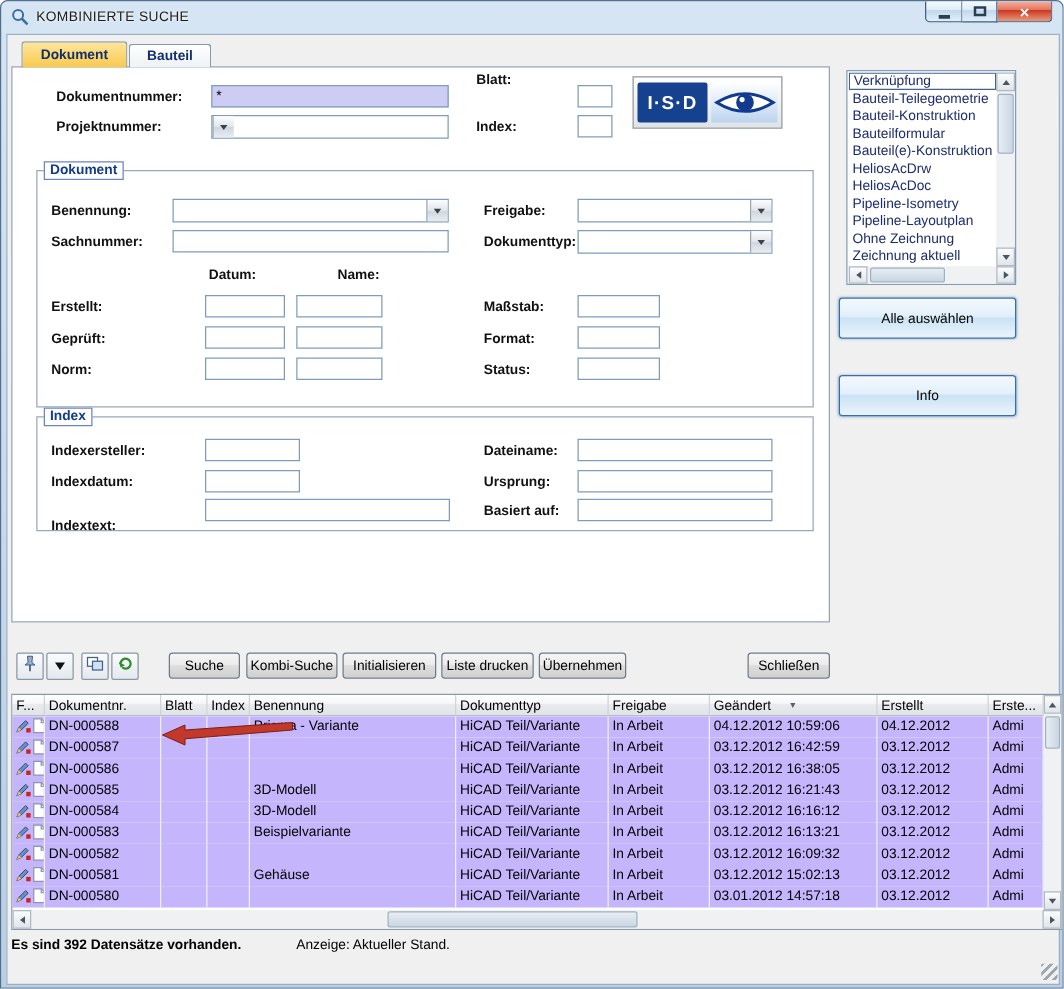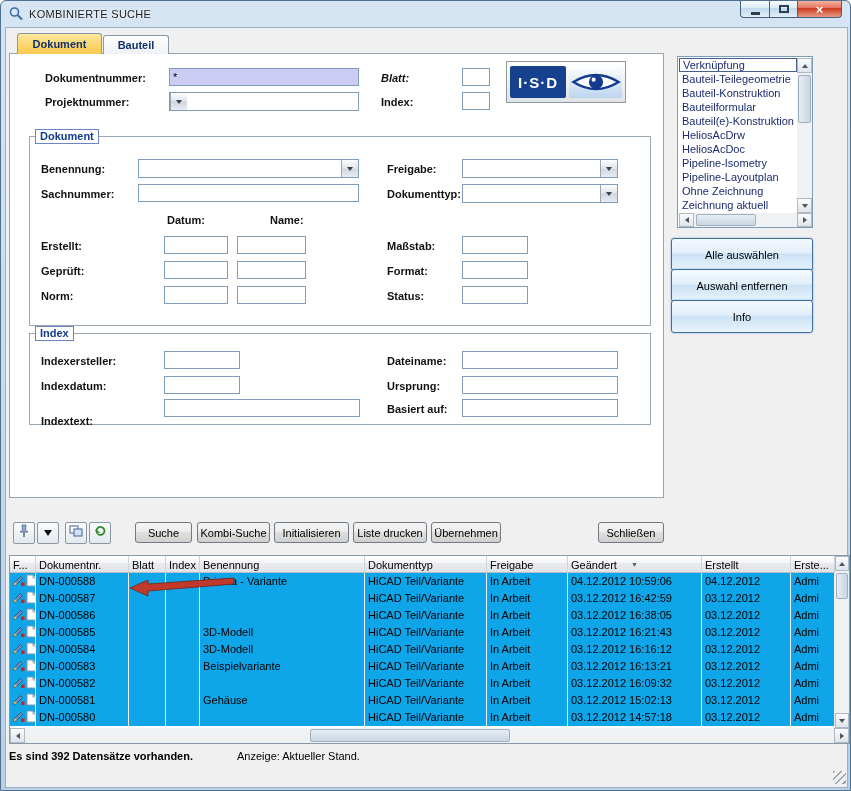--- a/index.html
+++ b/index.html
@@ -50,21 +50,21 @@
   .tool-btn { position:absolute; width:22px; height:22px; border:1px solid #8b97a3; border-radius:2px; background:linear-gradient(#fafbfc,#e4e9ee); display:flex; align-items:center; justify-content:center; z-index:3; }
   .std-btn { position:absolute; height:21px; border:1px solid #6f7a85; border-radius:3px; background:linear-gradient(#f5f5f5,#ececec 45%,#dedede 50%,#d0d0d0); font-size:11px; display:flex; align-items:center; justify-content:center; color:#000; z-index:3; white-space:nowrap; }
   .filter-tri { width:0; height:0; border-left:4.5px solid transparent; border-right:4.5px solid transparent; border-top:6px solid #111; }
 
   
   .table-frame { position:absolute; left:8px; top:554px; width:841px; height:189px; background:#fff; border:1px solid #8a97a5; z-index:2; }
   .thead { position:absolute; left:0; top:0; width:825px; height:17px; display:flex; background:linear-gradient(#ffffff,#f4f5f7 45%,#e9ebee 46%,#e0e3e7); border-bottom:1px solid #b8bec5; }
   .th { height:16px; border-right:1px solid #cfd4d9; font-size:11px; padding:1px 3px 0; display:flex; align-items:center; white-space:nowrap; overflow:hidden; }
   .sort-ind { font-size:7px; color:#55606a; margin-left:14px; }
   .tbody { position:absolute; left:0; top:17px; width:825px; height:155px; overflow:hidden; }
-  .tr { display:flex; height:17px; background:#0ea5e9; }
+  .tr { display:flex; height:17px; background:#c4b5fd; }
   .td { height:17px; border-right:1px solid #eef0f2; font-size:11px; padding:2px 3px; white-space:nowrap; overflow:hidden; color:#000; }
   .td-icons { display:flex; gap:1px; align-items:center; padding:1px 2px; }
 
   
   .sb { position:absolute; background:#f0f1f3; z-index:4; }
   .sb-btn { position:absolute; background:linear-gradient(#fbfcfd,#dfe5ea); border:1px solid #aeb9c4; display:flex; align-items:center; justify-content:center; }
   .sb-thumb { position:absolute; background:linear-gradient(90deg,#e7edf3,#c9d6e2); border:1px solid #9fb0c0; border-radius:2px; }
   .sb-thumb.h { background:linear-gradient(#e7edf3,#c9d6e2); }
   .tri-up { width:0; height:0; border-left:3.5px solid transparent; border-right:3.5px solid transparent; border-bottom:4px solid #4a5560; }
   .tri-dn { width:0; height:0; border-left:3.5px solid transparent; border-right:3.5px solid transparent; border-top:4px solid #4a5560; }
@@ -106,21 +106,21 @@
       <span>Dokument</span>
     </div>
   <div class="tab" style="left:102px;top:34px;width:66px;height:19px;">
       <span>Bauteil</span>
     </div>
 
   <div class="main-panel"></div>
 
   <span class="lbl" style="left:44px;top:71px;">Dokumentnummer:</span>
   <input class="txt lav" style="left: 168px; top: 67px; width: 190px;" value="*">
-  <span class="lbl" style="left:380px;top:71px;font-style:italic;">Blatt:</span>
+  <span class="lbl" style="left:380px;top:57px;">Blatt:</span>
   <input class="txt" style="left: 461px; top: 67px; width: 28px;">
 
   <span class="lbl" style="left:44px;top:95px;">Projektnummer:</span>
   <div class="combo" style="left:168px;top:91px;width:190px;">
     <span class="combo-btn">
         <span class="arr-down"></span>
       </span>
   </div>
   <span class="lbl" style="left:380px;top:95px;">Index:</span>
   <input class="txt" style="left: 461px; top: 91px; width: 28px;">
@@ -232,21 +232,20 @@
       <div class="sb-btn" style="left:0;top:0;width:15px;height:14px;">
           <span class="tri-lf"></span>
         </div>
       <div class="sb-thumb h" style="left:17px;top:1px;width:60px;height:12px;"></div>
       <div class="sb-btn" style="right:0;top:0;width:15px;height:14px;">
           <span class="tri-rt"></span>
         </div>
     </div>
   </div>
   <div class="blue-btn" style="left:670px;top:237px;">Alle auswählen</div>
-  <div class="blue-btn" style="left:670px;top:268px;">Auswahl entfernen</div>
   <div class="blue-btn" style="left:670px;top:299px;">Info</div>
 
   <div class="tool-btn" style="left:12px;top:521px;">
     <span><svg width="14" height="14" viewBox="0 0 14 14">
           <path d="M5 1 L9 1 L8.5 6 L11 8 L3 8 L5.5 6 Z" fill="#9ab0cc" stroke="#3f5f85" stroke-width="0.8"></path>
           <line x1="7" y1="8" x2="7" y2="13" stroke="#3f5f85" stroke-width="1.4"></line>
         </svg></span>
   </div>
   <div class="tool-btn" style="left:36px;top:521px;">
     <span class="filter-tri"></span>
@@ -492,21 +491,21 @@
                 <path d="M1 1 H7 L10 4 V12 H1 Z" fill="#ffffff" stroke="#8a97a8"></path>
                 <path d="M7 1 V4 H10" fill="none" stroke="#8a97a8"></path>
               </svg></span>
           </div>
           <div class="td" style="width: 93px;">DN-000580</div>
           <div class="td" style="width: 37px;"></div>
           <div class="td" style="width: 34px;"></div>
           <div class="td" style="width: 165px;"></div>
           <div class="td" style="width: 122px;">HiCAD Teil/Variante</div>
           <div class="td" style="width: 81px;">In Arbeit</div>
-          <div class="td" style="width: 134px;">03.12.2012 14:57:18</div>
+          <div class="td" style="width: 134px;">03.01.2012 14:57:18</div>
           <div class="td" style="width: 89px;">03.12.2012</div>
           <div class="td" style="width: 44px;">Admi</div>
         </div>
       </div>
     <div class="sb" style="left:825px;top:0;width:14px;height:172px;">
       <div class="sb-btn" style="left:0;top:0;width:14px;height:15px;">
           <span class="tri-up"></span>
         </div>
       <div class="sb-thumb" style="left:1px;top:17px;width:12px;height:26px;"></div>
       <div class="sb-btn" style="left:0;bottom:0;width:14px;height:15px;">

